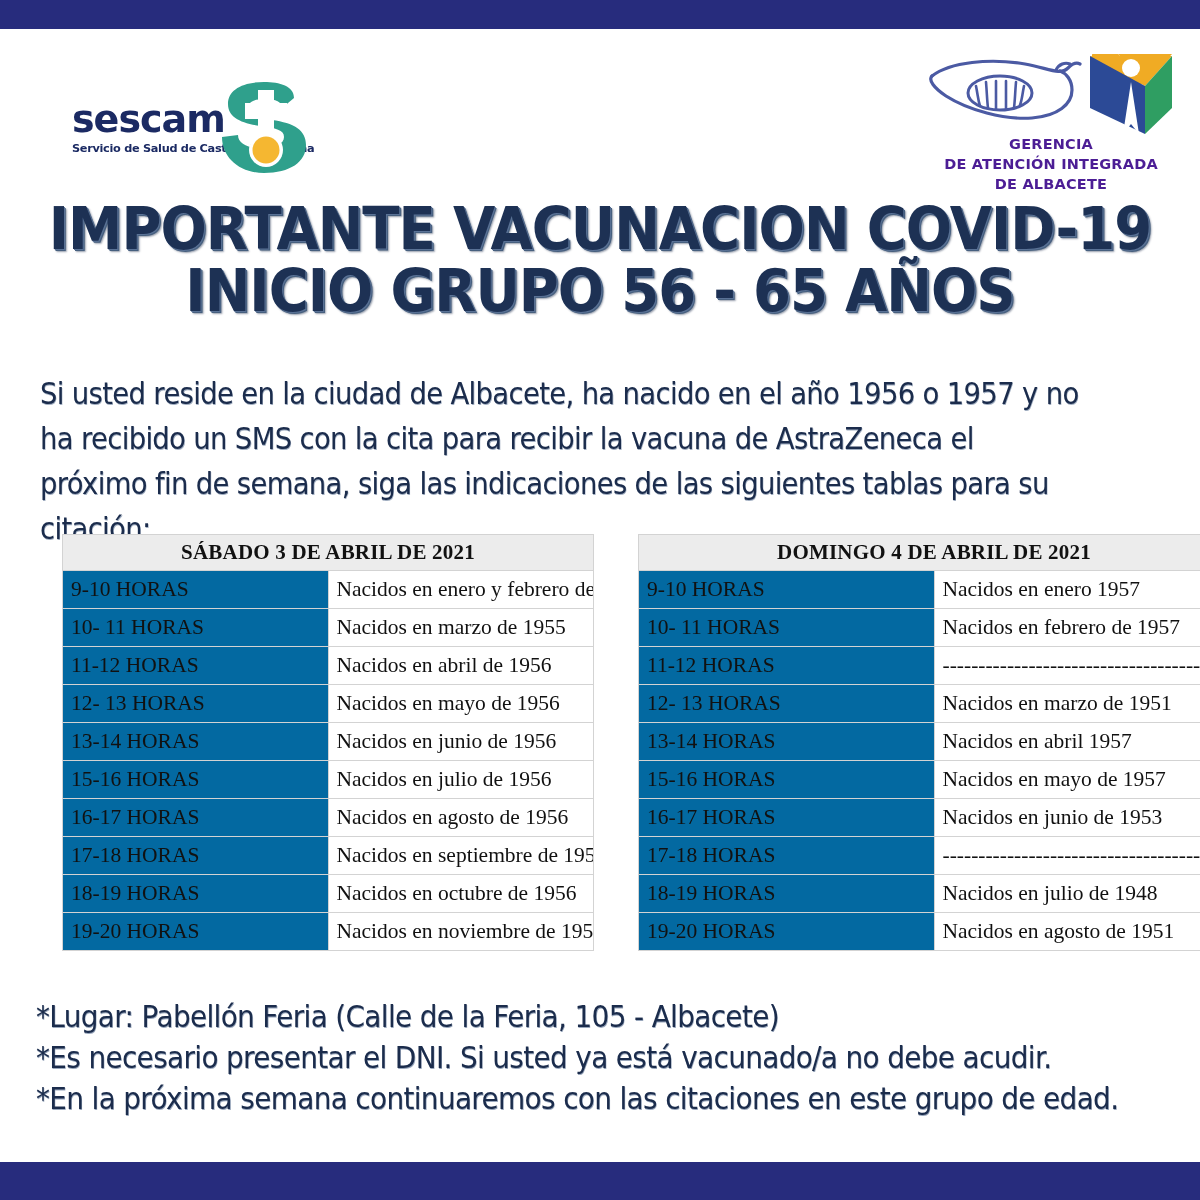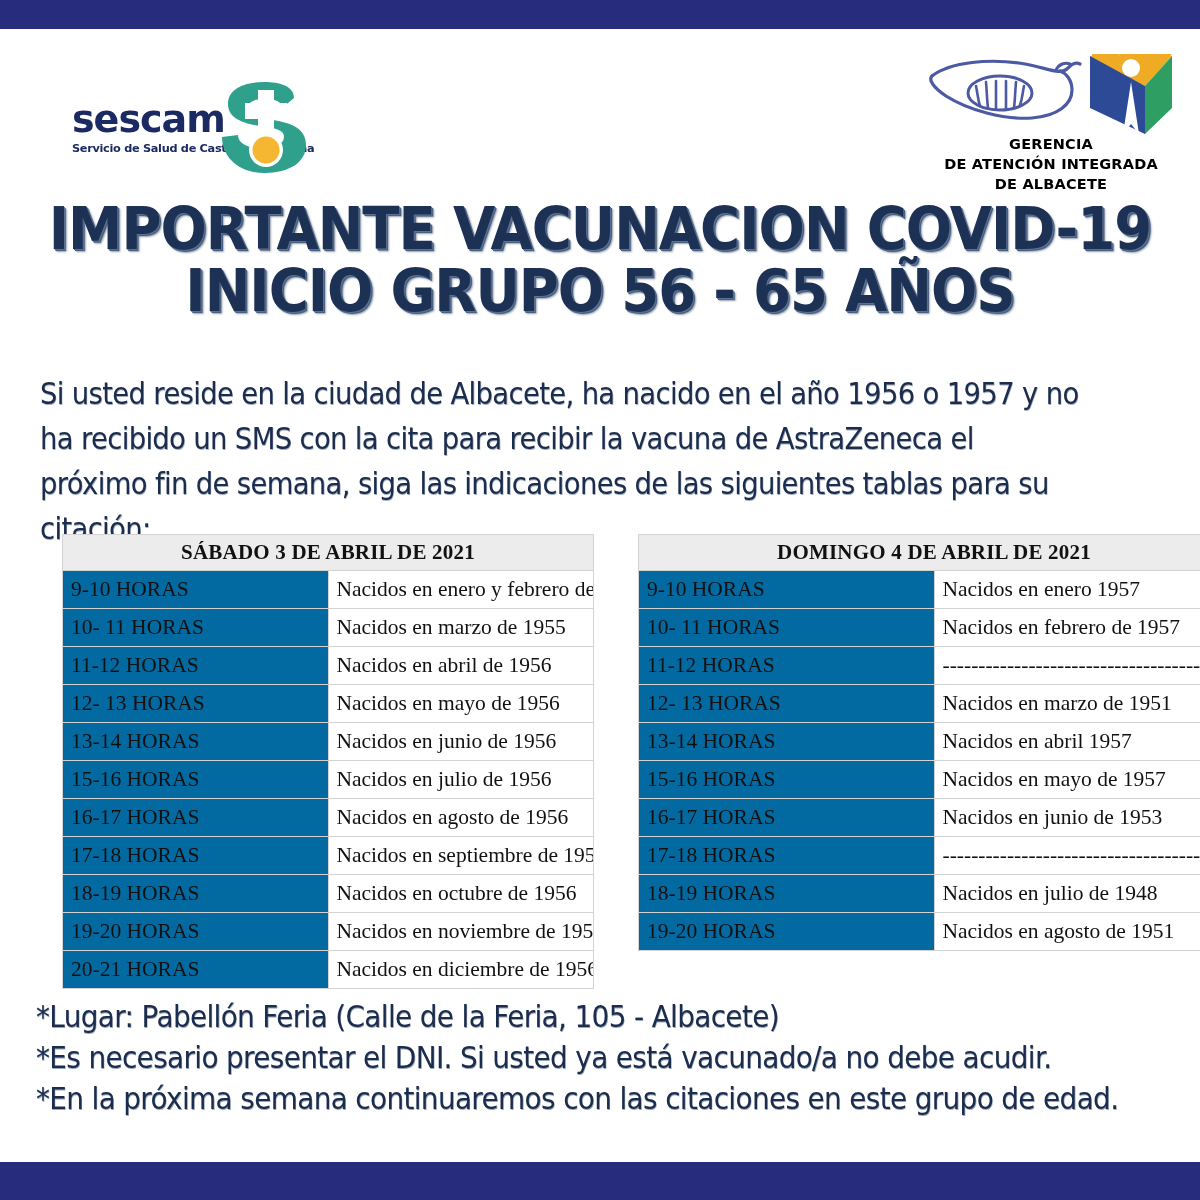--- a/index.html
+++ b/index.html
@@ -121,21 +121,21 @@
     position: absolute;
     left: 0;
     top: 88px;
     width: 262px;
     text-align: center;
     font-family: "DejaVu Sans", sans-serif;
     font-weight: bold;
     font-size: 14.5px;
     line-height: 20px;
     letter-spacing: 0.2px;
-    color: #000000;
+    color: #4c1d95;
   }
 
   
   .headline {
     position: absolute;
     left: 0;
     top: 198px;
     width: 1200px;
     text-align: center;
   }
@@ -338,24 +338,20 @@
             <td class="desc">Nacidos en septiembre de 1956</td>
           </tr>
         <tr>
             <td class="hour">18-19 HORAS</td>
             <td class="desc">Nacidos en octubre de 1956</td>
           </tr>
         <tr>
             <td class="hour">19-20 HORAS</td>
             <td class="desc">Nacidos en noviembre de 1956</td>
           </tr>
-        <tr>
-            <td class="hour">20-21 HORAS</td>
-            <td class="desc">Nacidos en diciembre de 1956</td>
-          </tr>
       </tbody>
     </table>
 
     <table class="sched right">
       <thead>
         <tr>
           <th colspan="2">DOMINGO 4 DE ABRIL DE 2021</th>
         </tr>
       </thead>
       <tbody>

